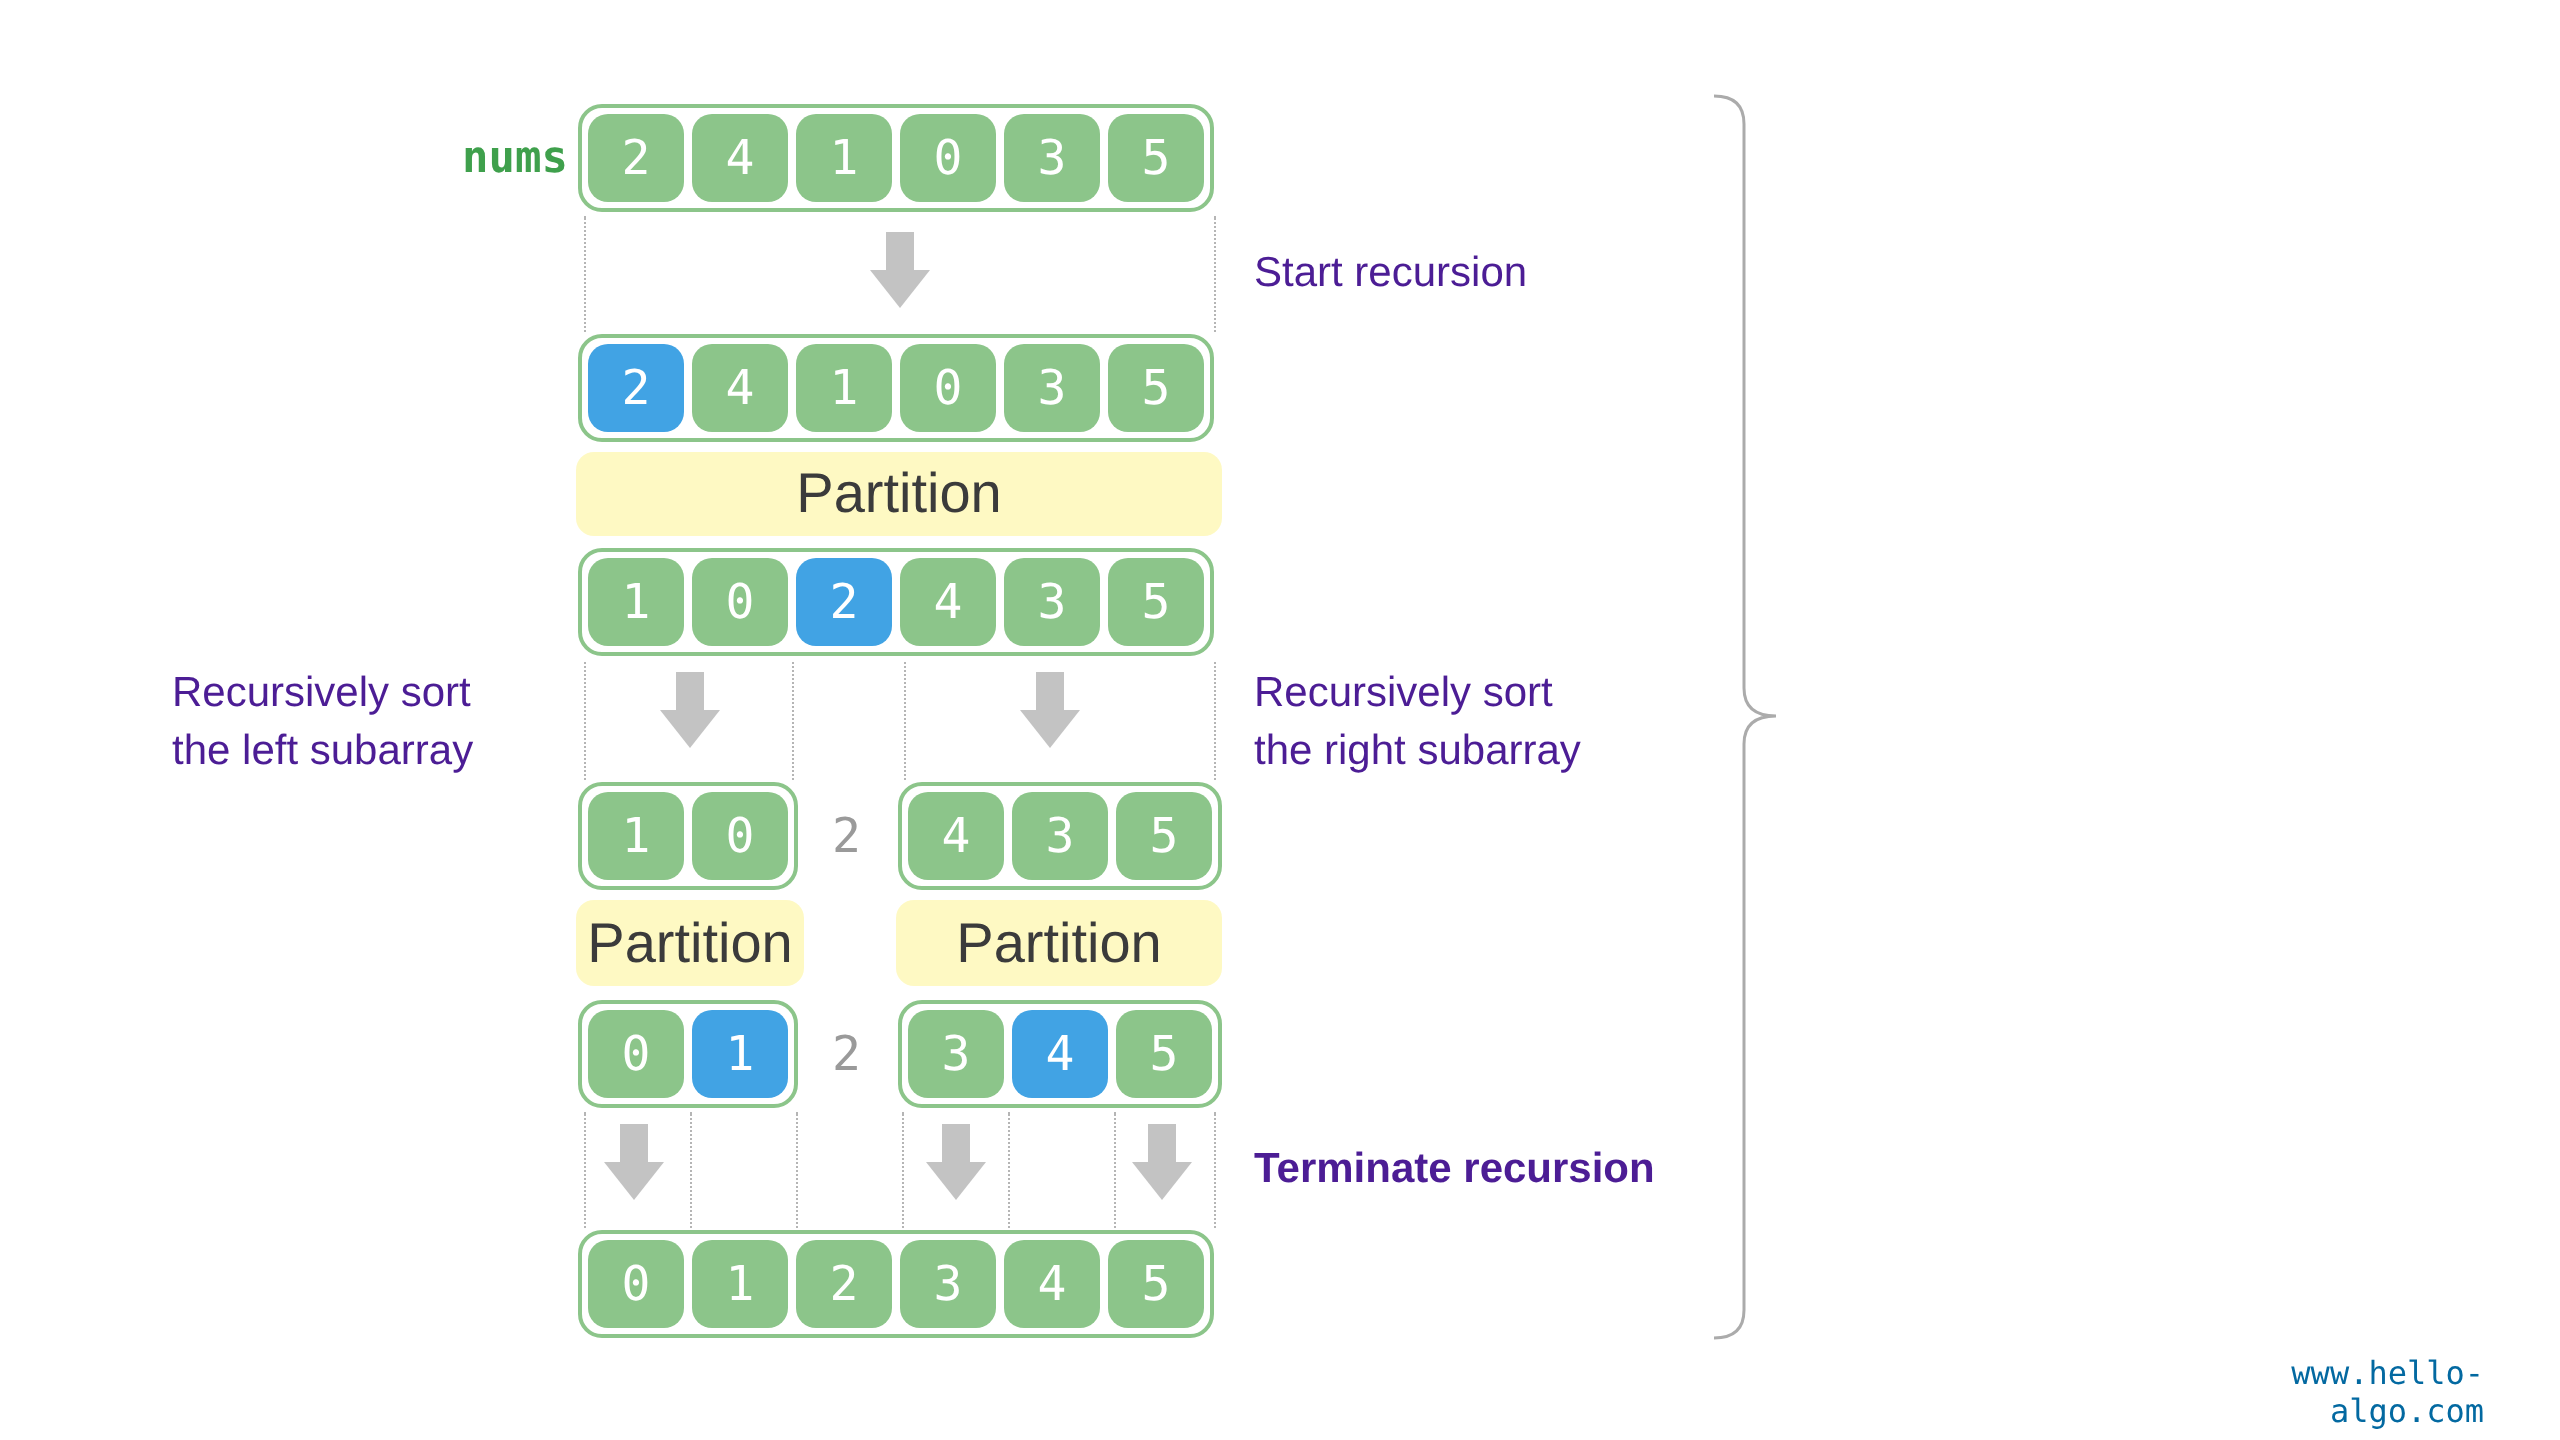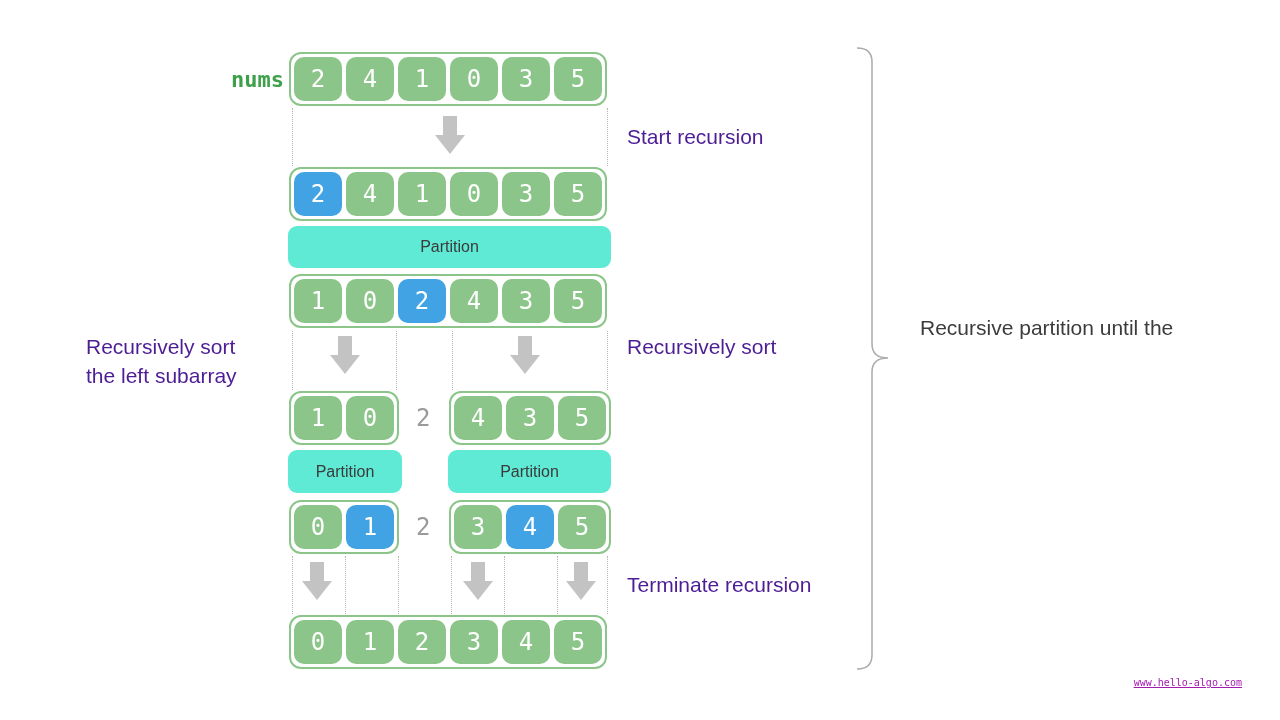--- a/index.html
+++ b/index.html
@@ -5,34 +5,34 @@
   html,body{margin:0;padding:0;background:#fff;}
   .canvas{position:relative;width:1280px;height:720px;background:#ffffff;overflow:hidden;
           font-family:"Liberation Sans",sans-serif;color:#3C3C3C;}
   
   .arr{position:absolute;box-sizing:border-box;display:inline-flex;gap:4px;
        border:2px solid #8CC58A;border-radius:12px;background:#fff;padding:3px;}
   .cell{width:48px;height:44px;border-radius:10px;background:#8CC58A;color:#fff;
         font-family:"DejaVu Sans Mono",monospace;font-size:24px;
         display:flex;align-items:center;justify-content:center;}
   .cell.hl{background:#41A3E4;}
-  .partition{position:absolute;box-sizing:border-box;background:#5eead4;border-radius:9px;
-             color:#3B3B3B;font-size:16px;display:flex;align-items:center;justify-content:center;}
+  .partition{position:absolute;box-sizing:border-box;background:#fef9c3;border-radius:9px;
+             color:#3B3B3B;font-size:28px;display:flex;align-items:center;justify-content:center;}
   .lbl{position:absolute;font-size:21px;line-height:29px;color:#4c1d95;white-space:nowrap;}
   .sep{position:absolute;color:#9A9A9A;font-family:"DejaVu Sans Mono",monospace;font-size:24px;}
   .dot{position:absolute;width:0;border-left:1px dotted #B5B5B5;}
   .arrow{position:absolute;width:30px;height:38px;}
   .arrow .stem{position:absolute;left:8px;top:0;width:14px;height:19px;background:#C3C3C3;}
   .arrow .head{position:absolute;left:0;top:19px;width:0;height:0;
                border-left:15px solid transparent;border-right:15px solid transparent;
                border-top:19px solid #C3C3C3;}
   .nums-label{position:absolute;color:#3FA04C;font-family:"DejaVu Sans Mono",monospace;
               font-weight:bold;font-size:22px;}
-  .watermark{position:absolute;color:#a21caf;font-family:"DejaVu Sans Mono",monospace;
-             font-size:10px;text-decoration:underline;}
+  .watermark{position:absolute;color:#0369a1;font-family:"DejaVu Sans Mono",monospace;
+             font-size:16px;}
   .brace{position:absolute;}
   .brace path{stroke:#ABABAB;fill:none;stroke-width:1.5;}
   .note{position:absolute;font-size:21px;line-height:29px;color:#3C3C3C;white-space:nowrap;}
 </style>
 </head>
 <body>
 
 <div class="canvas">
 
   <div class="nums-label" style="left:207px;top:67px;margin-left:24px;">nums</div>
@@ -88,20 +88,21 @@
     <div class="stem"></div>
       <div class="head"></div>
   </div>
 
   <div class="lbl" style="left:86px;top:332px;">
     <div>Recursively sort</div>
     <div>the left subarray</div>
   </div>
   <div class="lbl" style="left:627px;top:332px;">
     <div>Recursively sort</div>
+    <div>the right subarray</div>
   </div>
 
   <div class="arr" style="left:289px;top:391px;">
       <div class="cell">1</div>
       <div class="cell">0</div>
     </div>
   <div class="sep" style="left:416px;top:404px;">2</div>
   <div class="arr" style="left:449px;top:391px;">
       <div class="cell">4</div>
       <div class="cell">3</div>
@@ -135,34 +136,33 @@
       <div class="head"></div>
   </div>
   <div class="arrow" style="left:463px;top:562px;">
     <div class="stem"></div>
       <div class="head"></div>
   </div>
   <div class="arrow" style="left:566px;top:562px;">
     <div class="stem"></div>
       <div class="head"></div>
   </div>
-  <div class="lbl" style="left:627px;top:570px;">Terminate recursion</div>
+  <div class="lbl" style="left:627px;top:570px;font-weight:bold;">Terminate recursion</div>
 
   <div class="arr" style="left:289px;top:615px;">
       <div class="cell">0</div>
       <div class="cell">1</div>
       <div class="cell">2</div>
       <div class="cell">3</div>
       <div class="cell">4</div>
       <div class="cell">5</div>
     </div>
 
   <svg class="brace" style="left:850px;top:40px;" width="48" height="640" viewBox="0 0 48 640">
     <path d="M 7 8 Q 22 8 22 22 L 22 304 Q 22 318 38 318 Q 22 318 22 332 L 22 615 Q 22 629 7 629"></path>
   </svg>
 
   <div class="note" style="left:920px;top:313px;">
-    <div>Recursive partition until the</div>
   </div>
 
   <div class="watermark" style="left:1078px;top:677px;width:164px;text-align:right;">www.hello-algo.com</div>
 
 </div>
 
 </body></html>

